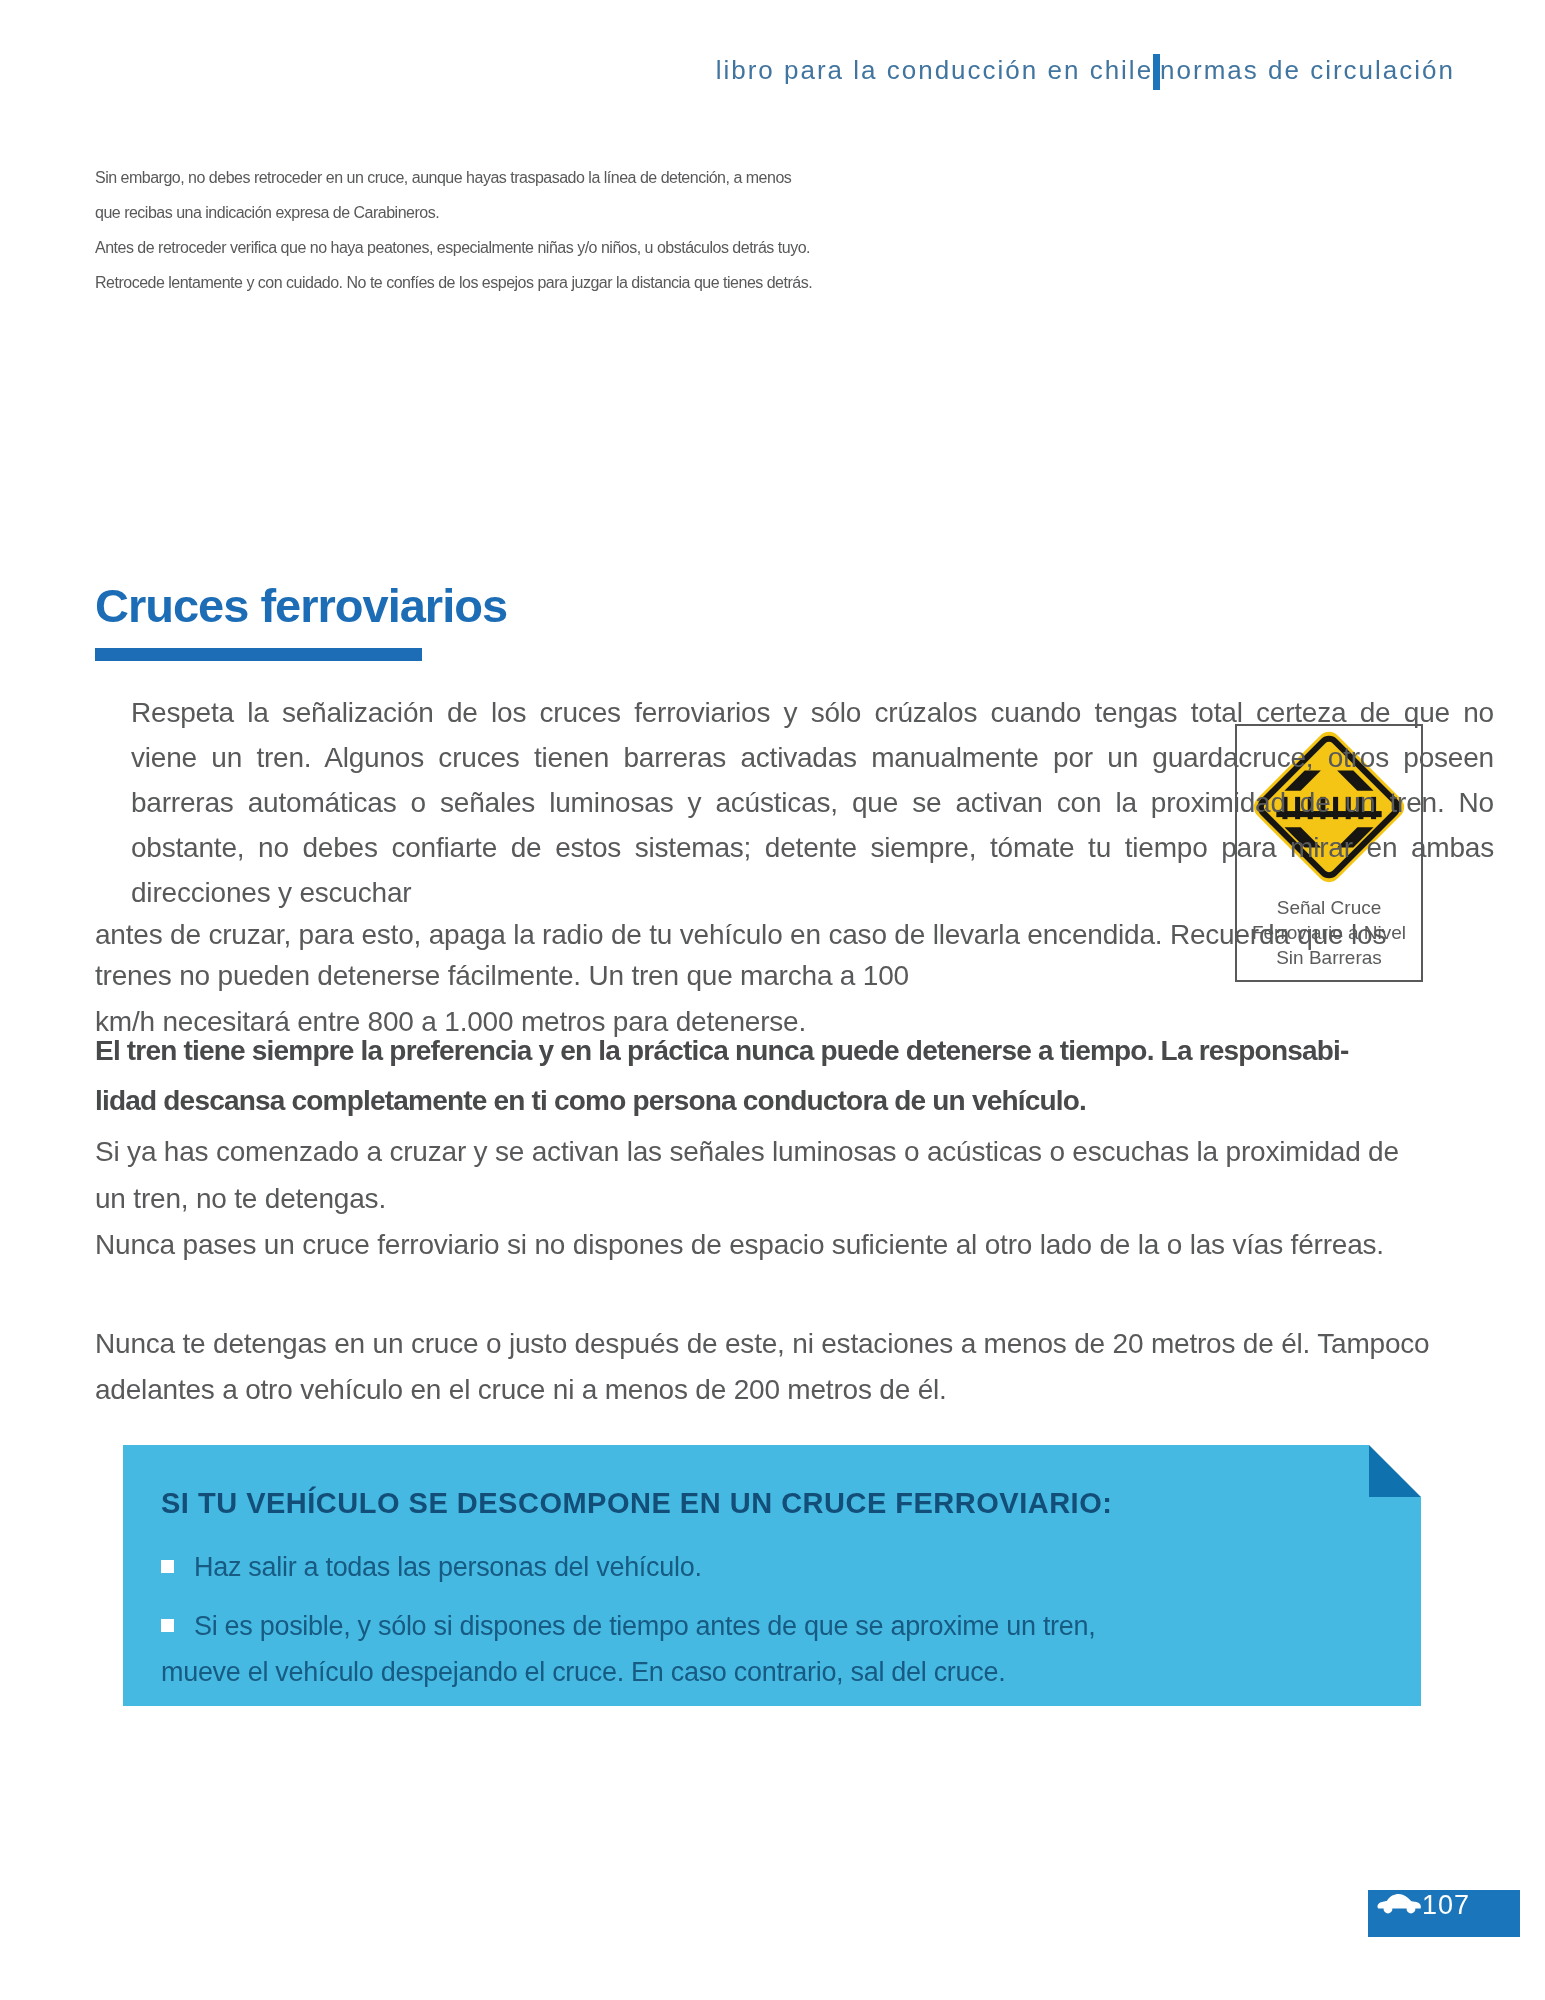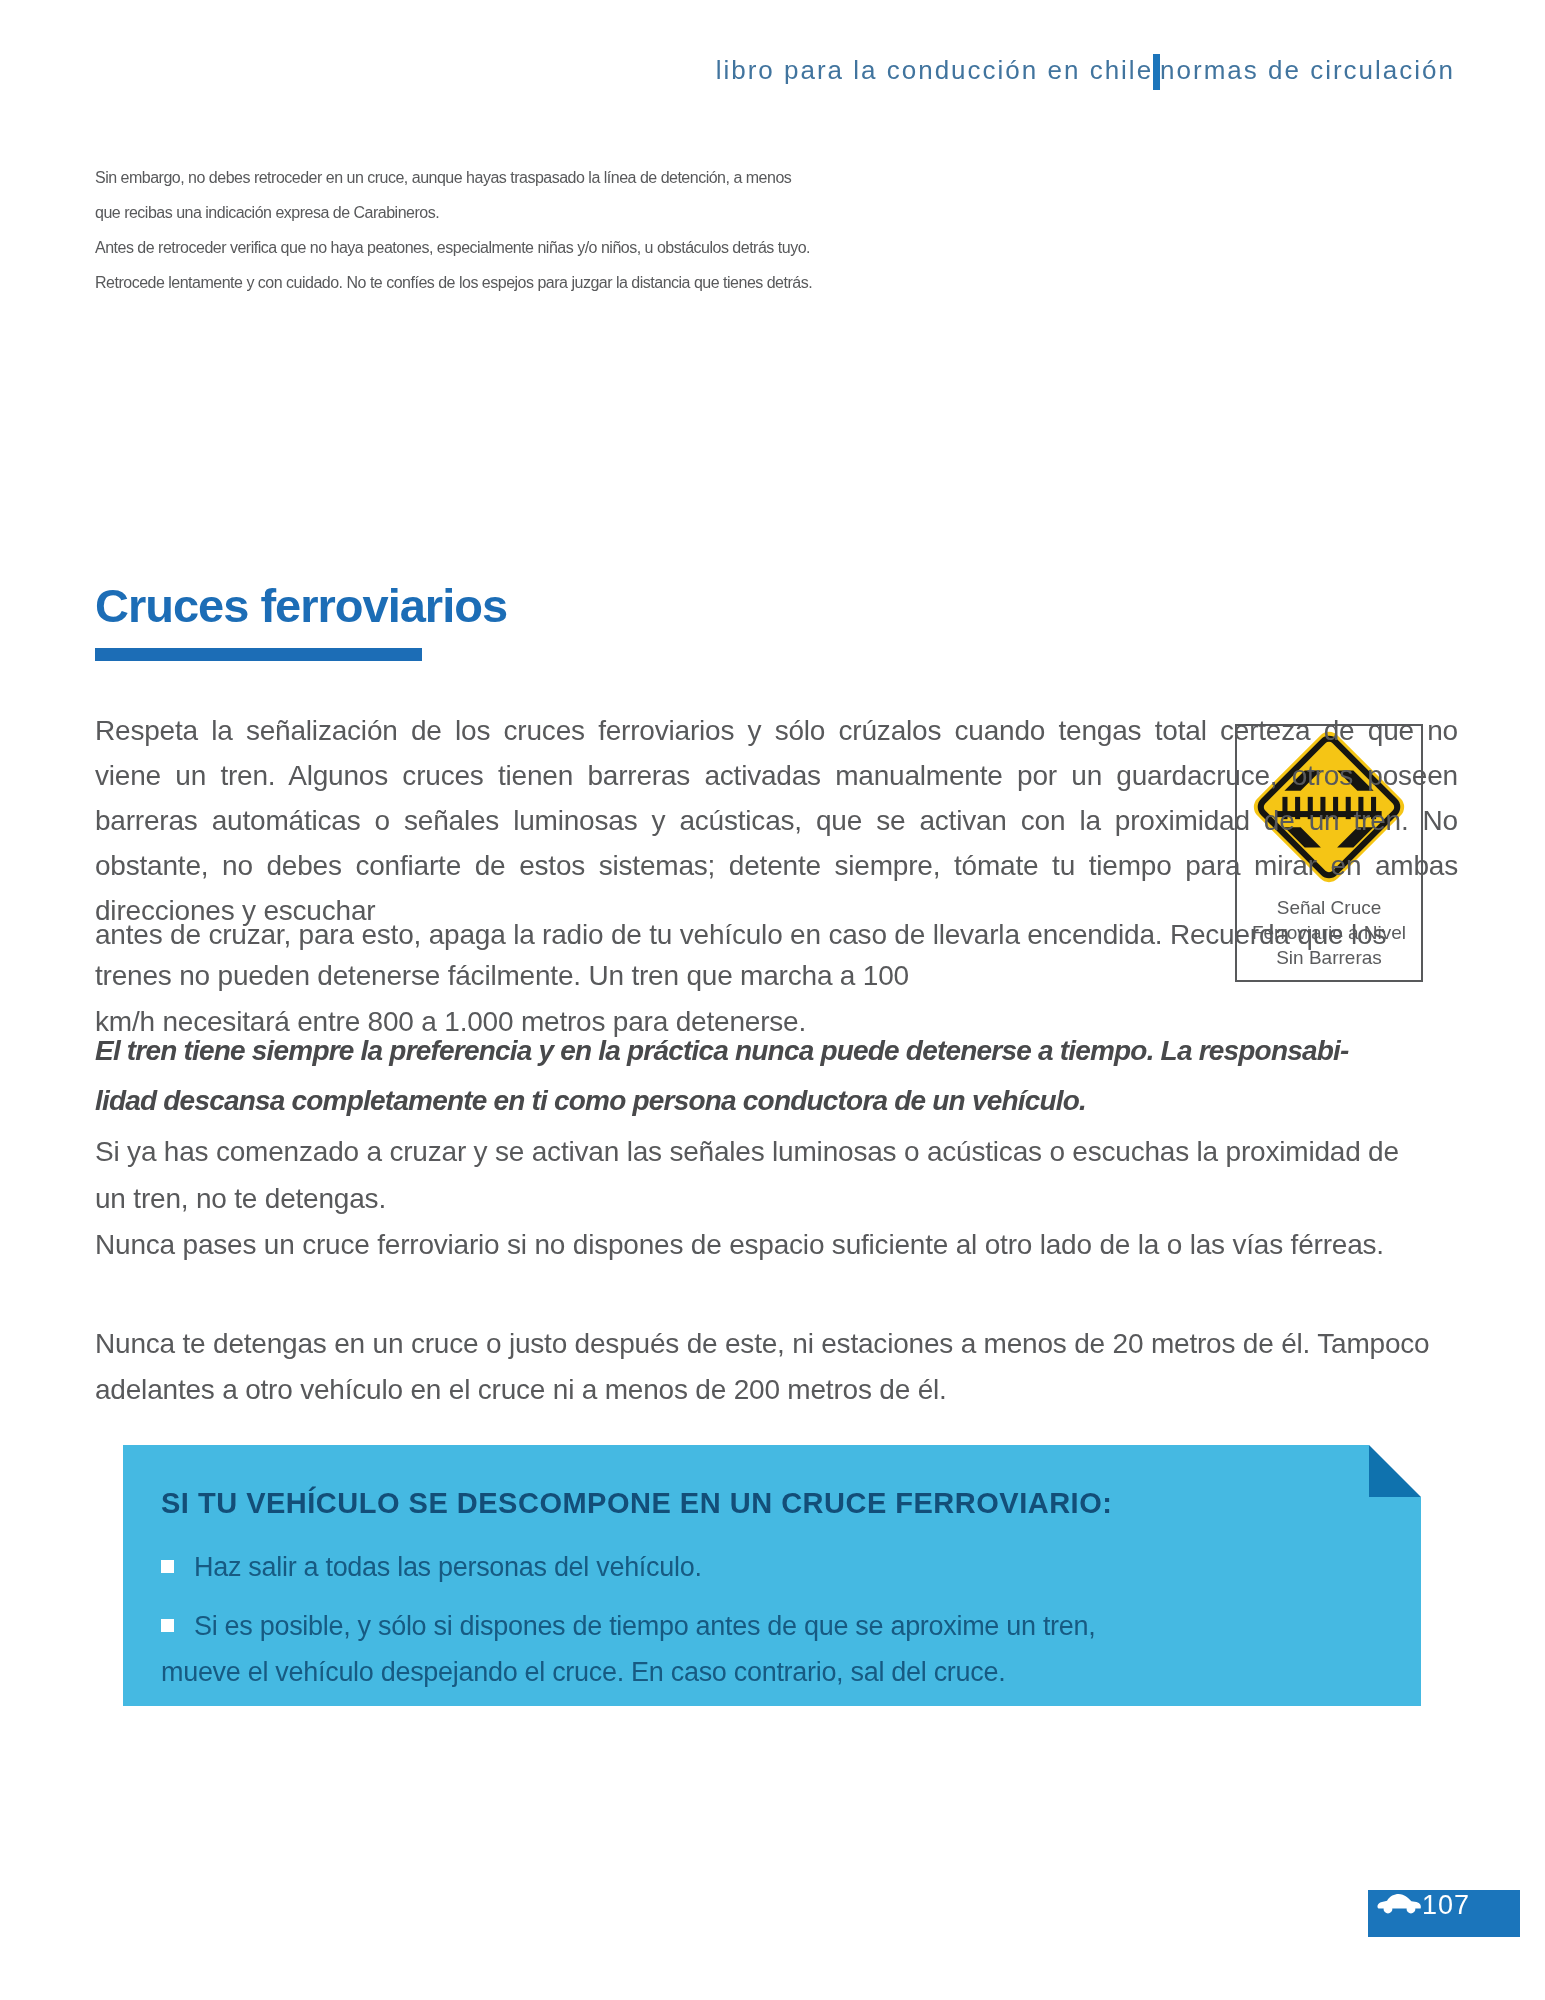--- a/index.html
+++ b/index.html
@@ -17,27 +17,27 @@
   .intro .text-line{white-space:nowrap;}
 
   
   .h1{position:absolute;left:95px;top:578px;color:var(--accent-blue);
       font-size:47px;font-weight:bold;letter-spacing:-1px;line-height:56px;}
   .h1-bar{position:absolute;left:95px;top:648px;width:327px;height:13px;background:var(--accent-blue);}
 
   
   .bodytxt{position:absolute;left:95px;color:var(--body-text);font-size:28px;
            letter-spacing:-0.2px;line-height:45px;z-index:2;}
-  .p1{top:708px;width:1363px;}
+  .p1{top:690px;width:1363px;margin-left:36px;}
   .p1 .text-line{text-align:justify;text-align-last:justify;}
   .p1 .text-line:last-child{text-align-last:left;}
   .p2{top:912px;white-space:nowrap;}
   .p3{top:953px;width:830px;line-height:46px;}
   .boldp{top:1026px;font-weight:bold;color:var(--bold-text);letter-spacing:-0.8px;line-height:50px;}
-  .boldp .text-line{white-space:nowrap;font-style:italic;}
+  .boldp .text-line{white-space:nowrap;}
   .p4{top:1128px;line-height:47px;}
   .p4 .text-line{white-space:nowrap;}
   .p5{top:1222px;white-space:nowrap;}
   .p6{top:1293px;line-height:46px;margin-top:28px;}
   .p6 .text-line{white-space:nowrap;}
 
   
   .sign{position:absolute;left:1235px;top:724px;width:188px;height:258px;
         border:2px solid var(--sign-border);box-sizing:border-box;background:transparent;z-index:1;}
   .sign svg{position:absolute;left:50%;top:0;transform:translateX(-50%);}

